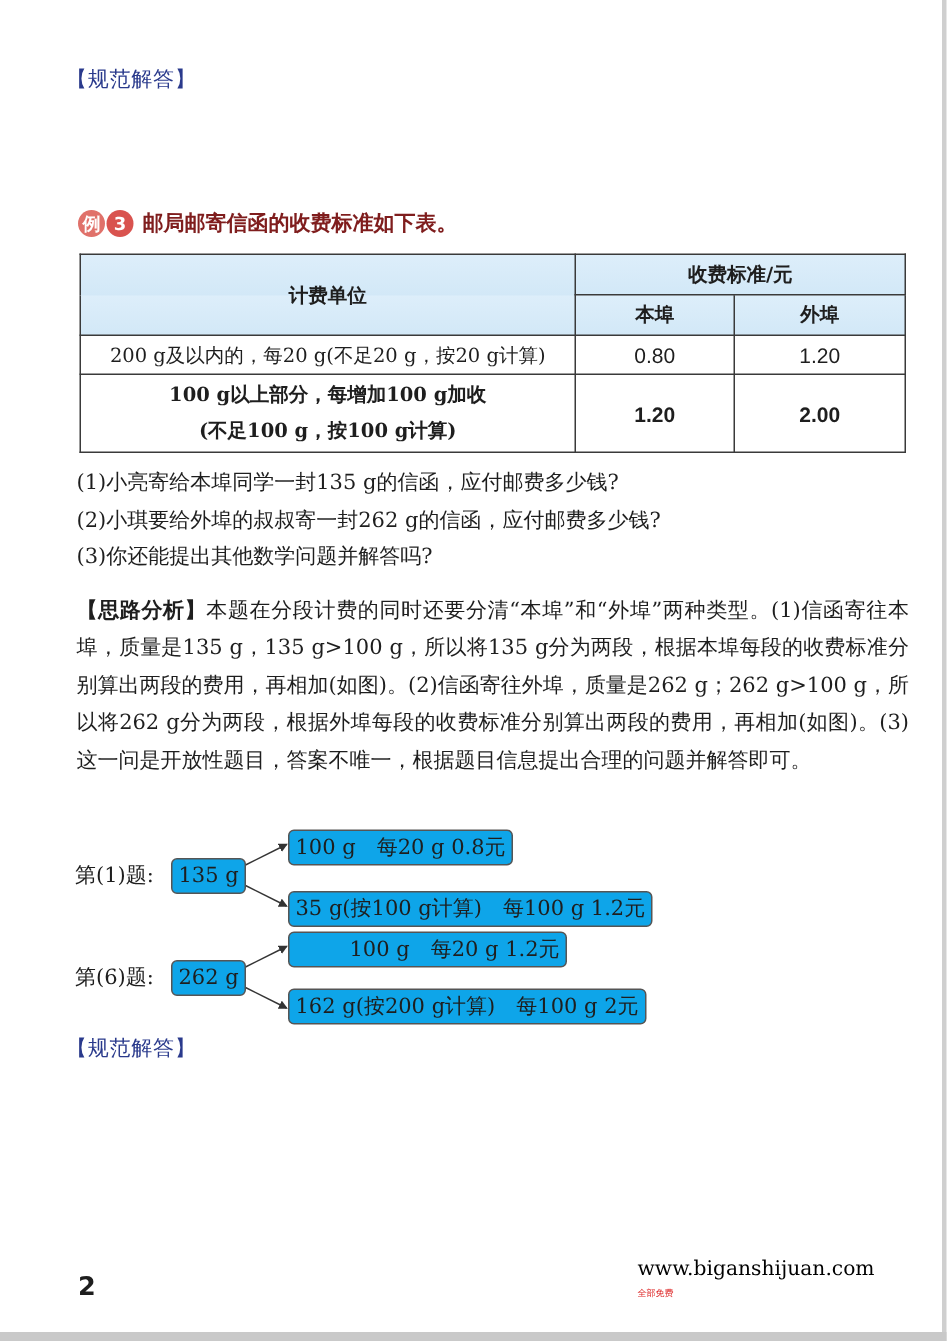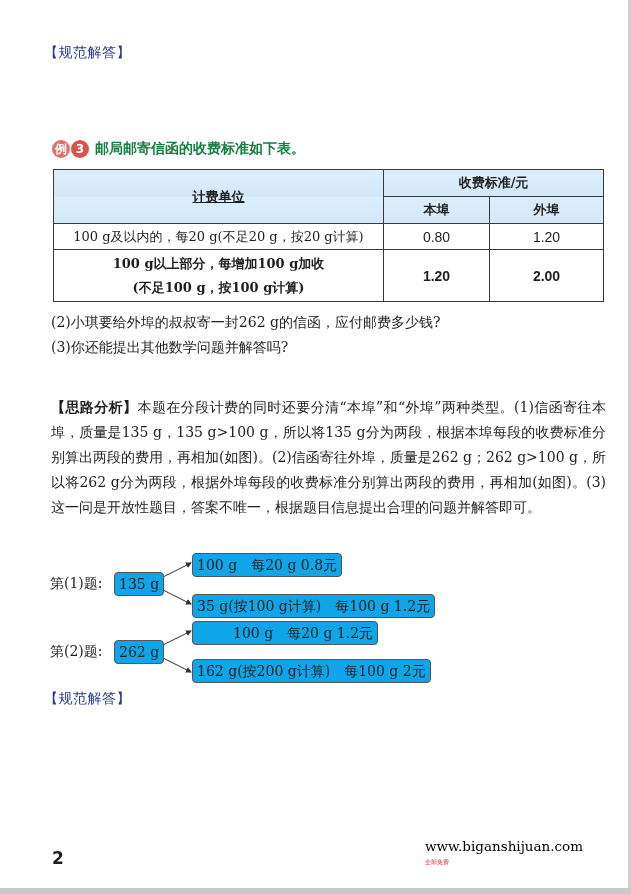--- a/index.html
+++ b/index.html
@@ -20,21 +20,21 @@
   .example-title { position:absolute; left:52px; top:140px; display:flex; align-items:center; }
   .badge {
     display:inline-flex; align-items:center; justify-content:center;
     width:18px; height:18px; border-radius:50%;
     background:#d9534f; color:#fff;
     font-family:"DejaVu Sans", sans-serif; font-size:12px; font-weight:bold;
   }
   .badge.li { background:#e0716a; margin-right:1px; }
   .example-text {
     margin-left:6px;
-    font-family:"DejaVu Sans", sans-serif; font-weight:bold; font-size:14px; color:#15803d;
+    font-family:"DejaVu Sans", sans-serif; font-weight:bold; font-size:14px; color:#7f1d1d;
   }
 
   table.fee {
     position:absolute; left:53px; top:169px; width:551px;
     border-collapse:collapse; font-size:13px;
   }
   table.fee td, table.fee th {
     border:1.5px solid #3a3a3a; text-align:center; padding:0;
   }
   table.fee .hdr { background:linear-gradient(180deg,#ddeefa,#d2e8f7); font-weight:bold; }
@@ -72,44 +72,45 @@
 
 <div class="example-title">
   <span class="badge li">例</span>
   <span class="badge">3</span>
   <span class="example-text">邮局邮寄信函的收费标准如下表。</span>
 </div>
 
 <table class="fee">
   <tbody>
       <tr class="hdr" style="height:27px;">
-    <th rowspan="2" style="width:329px;text-decoration:underline;">计费单位</th>
+    <th rowspan="2" style="width:329px;">计费单位</th>
     <th colspan="2">收费标准/元</th>
   </tr>
   <tr class="hdr" style="height:27px;">
     <th style="width:105px;">本埠</th>
     <th>外埠</th>
   </tr>
   <tr style="height:26px;">
-    <td>100 g及以内的，每20 g(不足20 g，按20 g计算)</td>
+    <td>200 g及以内的，每20 g(不足20 g，按20 g计算)</td>
     <td class="num">0.80</td>
     <td class="num">1.20</td>
   </tr>
   <tr style="height:52px;font-weight:bold;">
     <td style="line-height:24px;">
       <div>100 g以上部分，每增加100 g加收</div>
       <div>(不足100 g，按100 g计算)</div>
     </td>
     <td class="num">1.20</td>
     <td class="num">2.00</td>
   </tr>
 </tbody>
   </table>
 
 <div class="questions">
+  <div>(1)小亮寄给本埠同学一封135 g的信函，应付邮费多少钱?</div>
   <div>(2)小琪要给外埠的叔叔寄一封262 g的信函，应付邮费多少钱?</div>
   <div>(3)你还能提出其他数学问题并解答吗?</div>
 </div>
 
 <div class="analysis">
   <span class="lbl">【思路分析】</span><span>本题在分段计费的同时还要分清“本埠”和“外埠”两种类型。(1)信函寄往本埠，质量是135 g，135 g&gt;100 g，所以将135 g分为两段，根据本埠每段的收费标准分别算出两段的费用，再相加(如图)。(2)信函寄往外埠，质量是262 g；262 g&gt;100 g，所以将262 g分为两段，根据外埠每段的收费标准分别算出两段的费用，再相加(如图)。(3)这一问是开放性题目，答案不唯一，根据题目信息提出合理的问题并解答即可。</span>
 </div>
 
 <svg class="diagram" width="631" height="894">
   <defs>
@@ -121,21 +122,21 @@
   <line x1="163" y1="590" x2="191" y2="604" stroke="#333" stroke-width="1" marker-end="url(#ah)"></line>
   <line x1="163" y1="645" x2="191" y2="631" stroke="#333" stroke-width="1" marker-end="url(#ah)"></line>
   <line x1="163" y1="658" x2="191" y2="672" stroke="#333" stroke-width="1" marker-end="url(#ah)"></line>
 </svg>
 
 <div class="dlabel" style="left:50px; top:575px;">第(1)题:</div>
 <div class="box" style="left:114px; top:572px;">135 g</div>
 <div class="box" style="left:192px; top:553px;">100 g　每20 g 0.8元</div>
 <div class="box" style="left:192px; top:594px;">35 g(按100 g计算)　每100 g 1.2元</div>
 
-<div class="dlabel" style="left:50px; top:643px;">第(2)题:</div>
+<div class="dlabel" style="left:50px; top:643px;">第(6)题:</div>
 <div class="box" style="left:114px; top:640px;">262 g</div>
 <div class="box" style="left:192px; top:621px;padding-left:40px;">100 g　每20 g 1.2元</div>
 <div class="box" style="left:192px; top:659px;">162 g(按200 g计算)　每100 g 2元</div>
 
 <div class="section-tag" style="top:690px;">【规范解答】</div>
 
 <div class="page-num">2</div>
 
 <div class="wm">
   <span class="wm-tag">全部免费</span>

